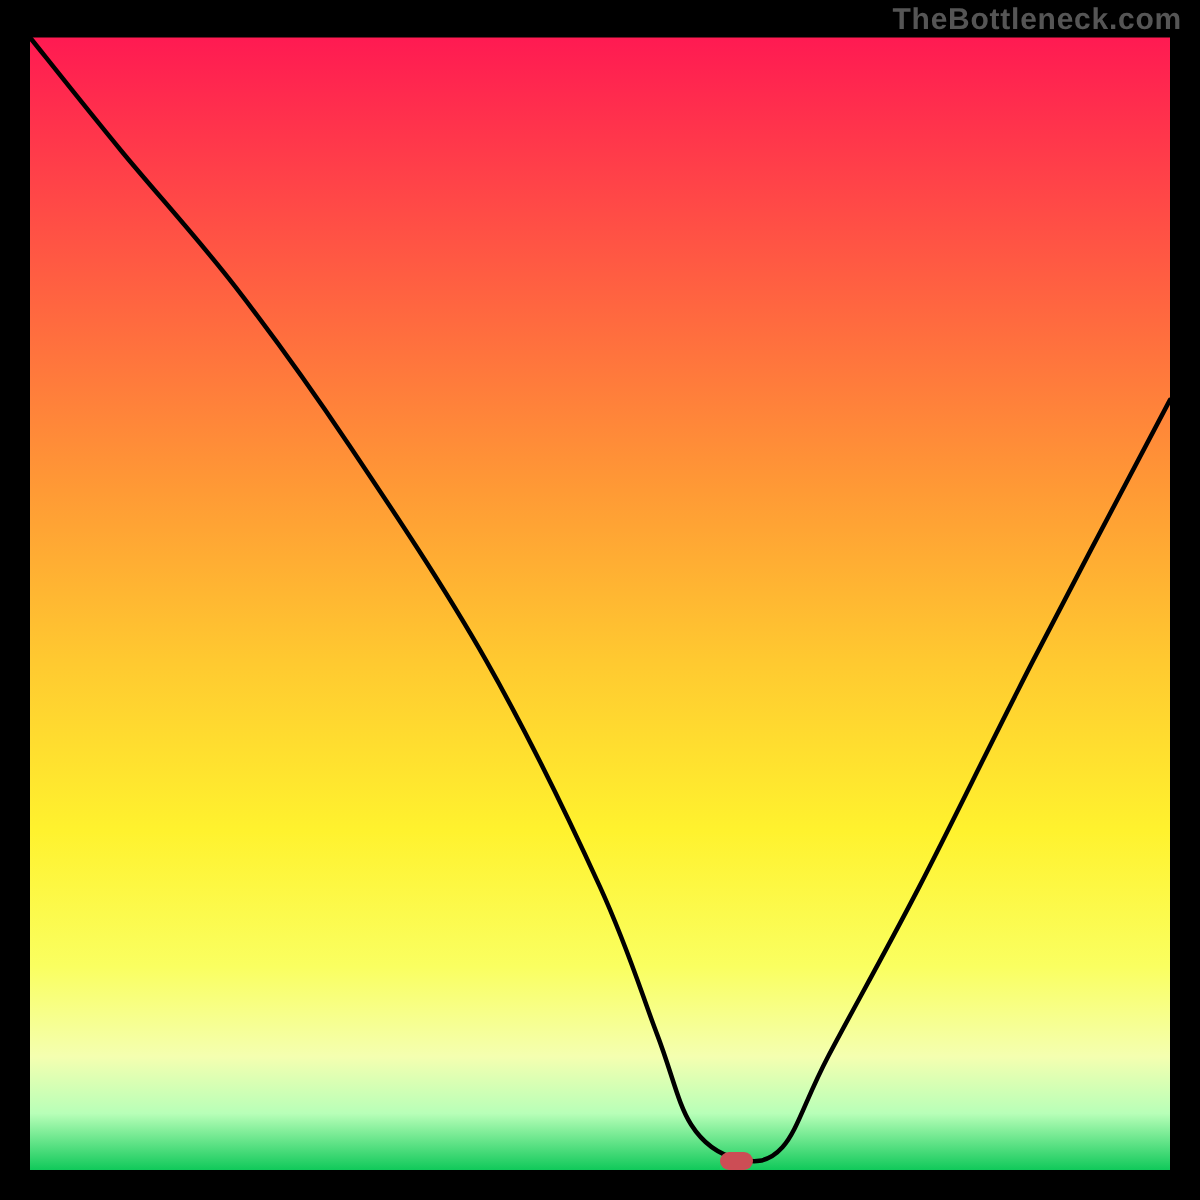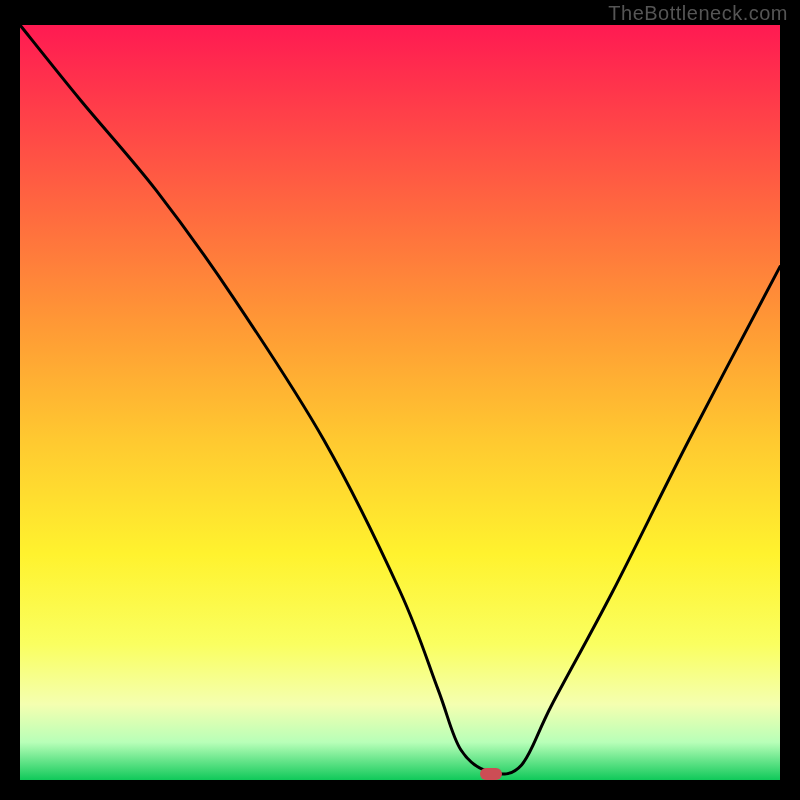--- a/index.html
+++ b/index.html
@@ -16,21 +16,21 @@
     width: 800px;
     height: 800px;
     background: #000;
   }
   .watermark {
     position: absolute;
     top: 2px;
     right: 12px;
     color: #555;
     font-size: 20px;
-    font-weight: 400;
+    font-weight: 700;
     letter-spacing: 0.5px;
     z-index: 10;
   }
   .plot-area {
     position: absolute;
     left: 20px;
     top: 25px;
     width: 760px;
     height: 755px;
   }

